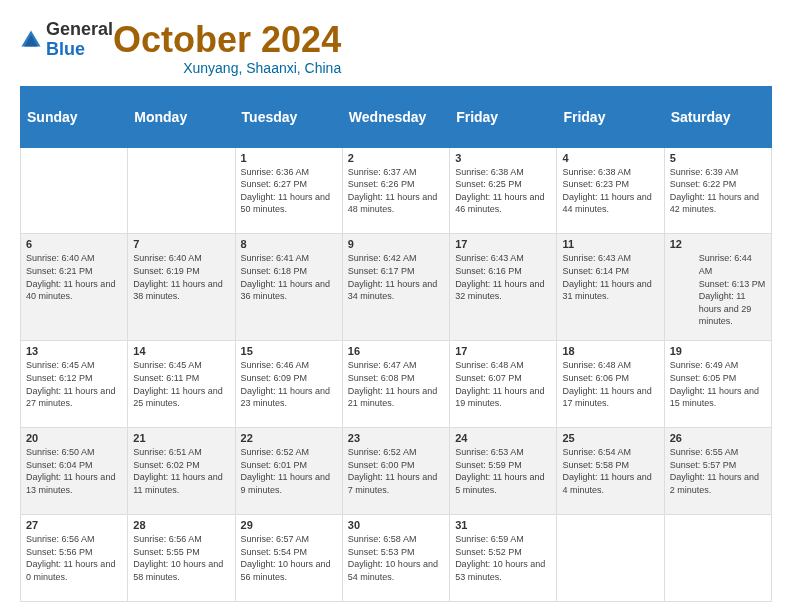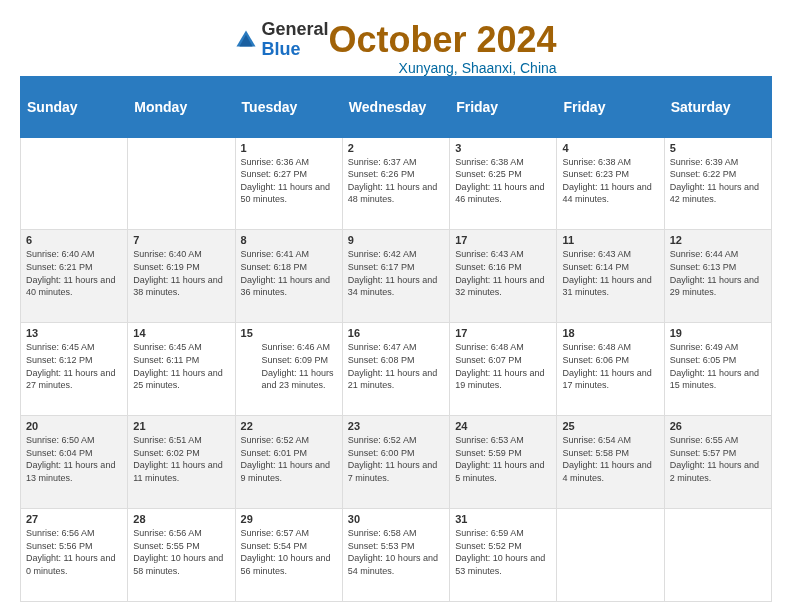--- a/index.html
+++ b/index.html
@@ -12,23 +12,23 @@
     }
     .page {
       width: 792px;
       height: 612px;
       padding: 20px 20px 10px 20px;
       display: flex;
       flex-direction: column;
     }
     .header {
       display: flex;
-      justify-content: center;
+      justify-content: flex-start;
       align-items: flex-start;
-      margin-bottom: 0;
+      margin-bottom: 10px;
     }
     .logo {
       display: flex;
       align-items: center;
       gap: 4px;
     }
     .logo-text-general {
       font-size: 18px;
       font-weight: bold;
       color: #333;
@@ -207,41 +207,41 @@
 Daylight: 11 hours and 32 minutes.</div>
           </td>
           <td>
             <span class="day-number">11</span>
             <div class="day-info" style="white-space: pre-line;">Sunrise: 6:43 AM
 Sunset: 6:14 PM
 Daylight: 11 hours and 31 minutes.</div>
           </td>
           <td>
             <span class="day-number">12</span>
-            <div class="day-info" style="white-space: pre-line;">Sunrise: 6:44 AM
+            <div class="day-info" style="white-space: pre-line; margin-left: 29px;">Sunrise: 6:44 AM
 Sunset: 6:13 PM
 Daylight: 11 hours and 29 minutes.</div>
           </td>
         </tr>
         <tr class="row-white">
           <td>
             <span class="day-number">13</span>
             <div class="day-info" style="white-space: pre-line;">Sunrise: 6:45 AM
 Sunset: 6:12 PM
 Daylight: 11 hours and 27 minutes.</div>
           </td>
           <td>
             <span class="day-number">14</span>
             <div class="day-info" style="white-space: pre-line;">Sunrise: 6:45 AM
 Sunset: 6:11 PM
 Daylight: 11 hours and 25 minutes.</div>
           </td>
           <td>
             <span class="day-number">15</span>
-            <div class="day-info" style="white-space: pre-line; margin-left: 21px;">Sunrise: 6:46 AM
+            <div class="day-info" style="white-space: pre-line;">Sunrise: 6:46 AM
 Sunset: 6:09 PM
 Daylight: 11 hours and 23 minutes.</div>
           </td>
           <td>
             <span class="day-number">16</span>
             <div class="day-info" style="white-space: pre-line;">Sunrise: 6:47 AM
 Sunset: 6:08 PM
 Daylight: 11 hours and 21 minutes.</div>
           </td>
           <td>

